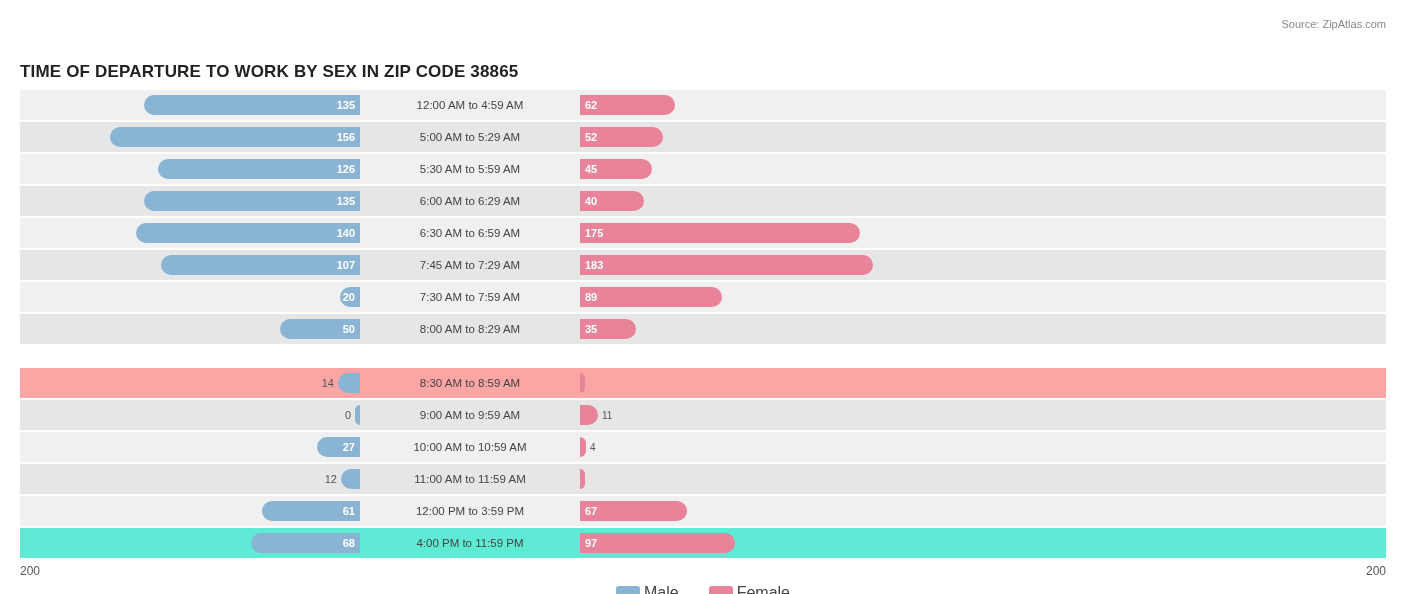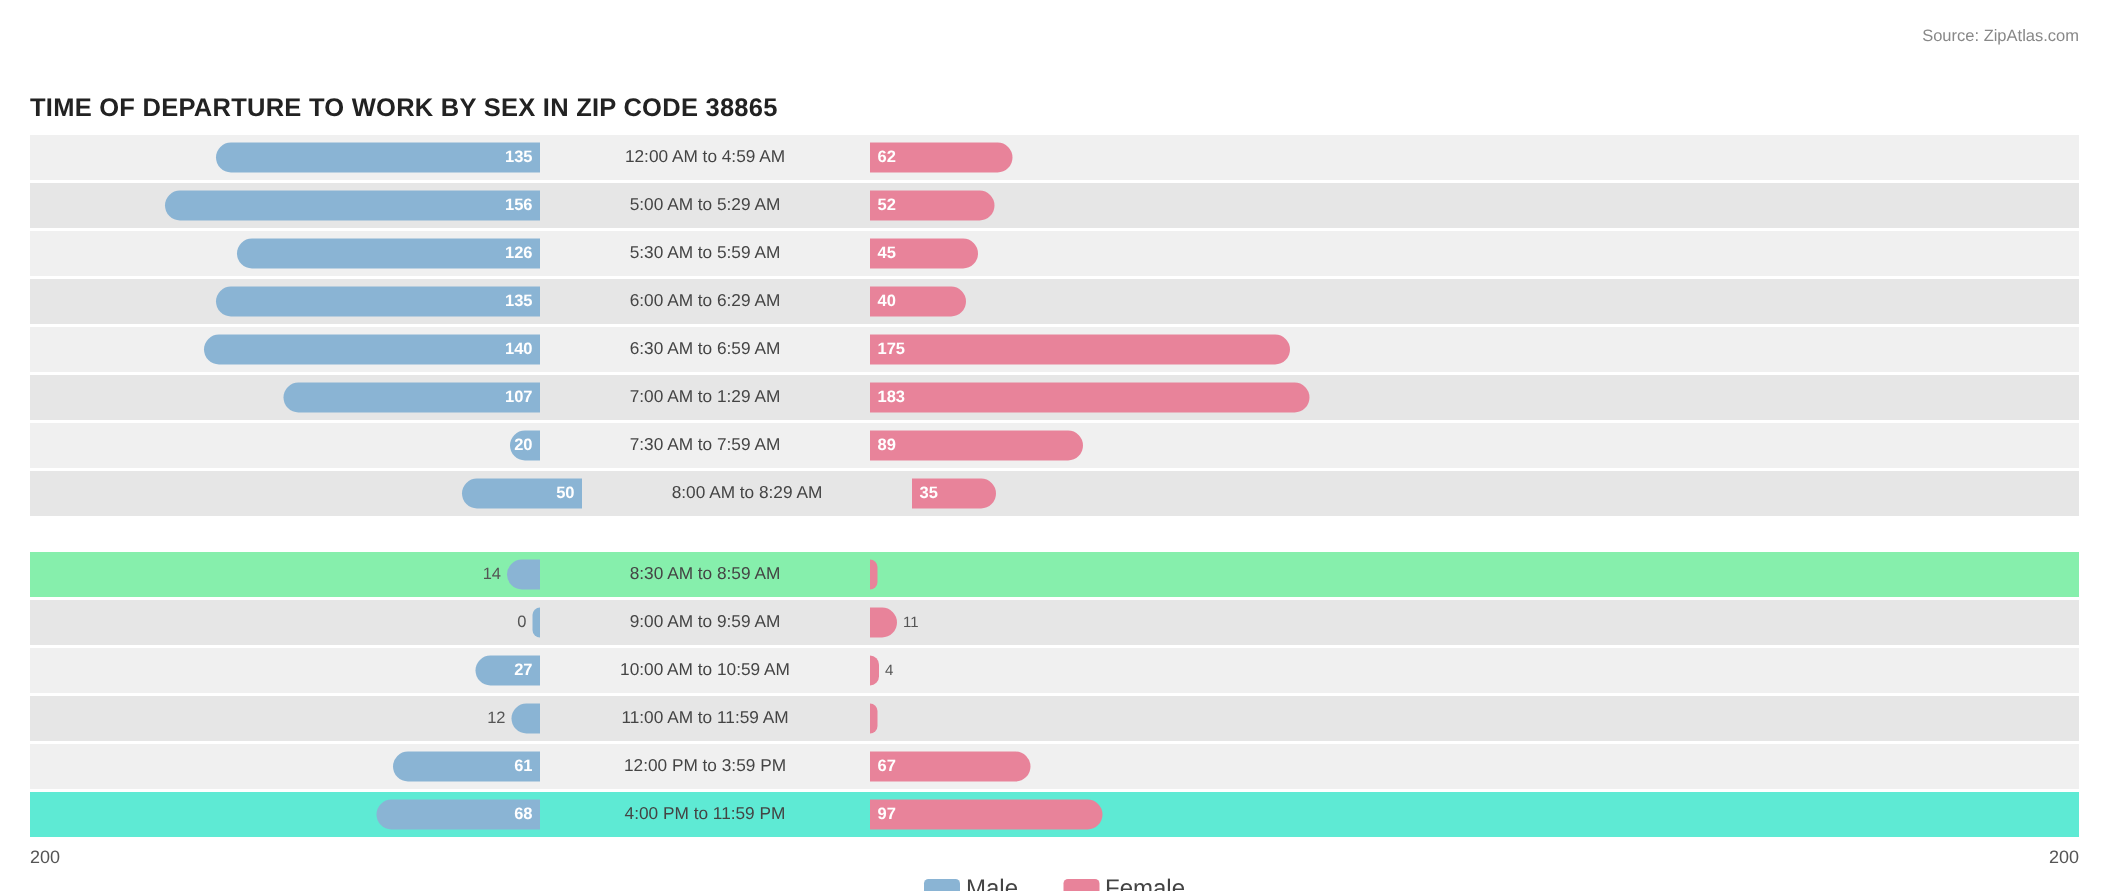--- a/index.html
+++ b/index.html
@@ -266,26 +266,26 @@
           <div class="bar-female-wrap">
             <div class="bar-female" style="width: 280px;">
               <span class="bar-label-female">175</span>
             </div>
           </div>
         </div>
       </div>
       <div class="row" style="background: rgb(230, 230, 230);">
         <div class="left-bar-area">
           <div class="bar-male-wrap">
-            <div class="bar-male" style="width: 171px;">
+            <div class="bar-male" style="width: 199px;">
               <span class="bar-label-male">107</span>
             </div>
           </div>
         </div>
-        <div class="label-center">7:00 AM to 1:29 AM</div>
+        <div class="label-center">7:45 AM to 7:29 AM</div>
         <div class="right-bar-area">
           <div class="bar-female-wrap">
             <div class="bar-female" style="width: 293px;">
               <span class="bar-label-female">183</span>
             </div>
           </div>
         </div>
       </div>
       <div class="row" style="background: rgb(240, 240, 240);">
         <div class="left-bar-area">
@@ -297,38 +297,38 @@
         </div>
         <div class="label-center">7:30 AM to 7:59 AM</div>
         <div class="right-bar-area">
           <div class="bar-female-wrap">
             <div class="bar-female" style="width: 142px;">
               <span class="bar-label-female">89</span>
             </div>
           </div>
         </div>
       </div>
-      <div class="row" style="background: rgb(230, 230, 230); padding-left: 28px;">
+      <div class="row" style="background: rgb(230, 230, 230);">
         <div class="left-bar-area">
           <div class="bar-male-wrap">
             <div class="bar-male" style="width: 80px;">
               <span class="bar-label-male">50</span>
             </div>
           </div>
         </div>
         <div class="label-center">8:00 AM to 8:29 AM</div>
         <div class="right-bar-area">
           <div class="bar-female-wrap">
             <div class="bar-female" style="width: 56px;">
               <span class="bar-label-female">35</span>
             </div>
           </div>
         </div>
       </div>
-      <div class="row" style="background: #86efac; margin-top: 24px;">
+      <div class="row" style="background: #fca5a5; margin-top: 24px;">
         <div class="left-bar-area">
           <div class="bar-male-wrap">
             <span class="bar-label-male-outside">14</span>
             <div class="bar-male" style="width: 22px;"></div>
           </div>
         </div>
         <div class="label-center">8:30 AM to 8:59 AM</div>
         <div class="right-bar-area">
           <div class="bar-female-wrap">
             <div class="bar-female" style="width: 0px;"></div>

